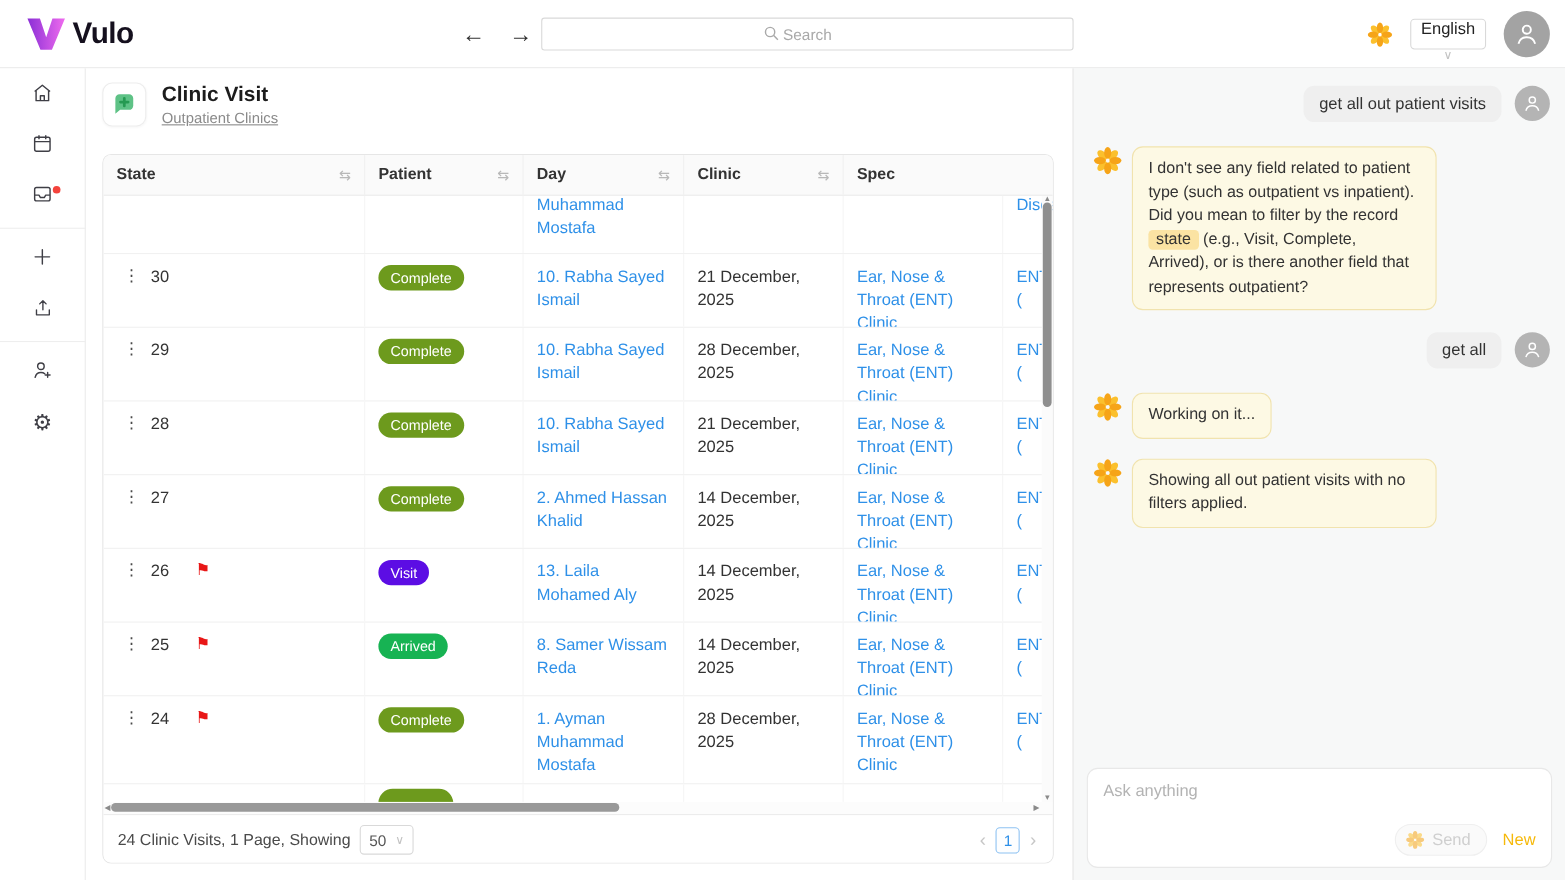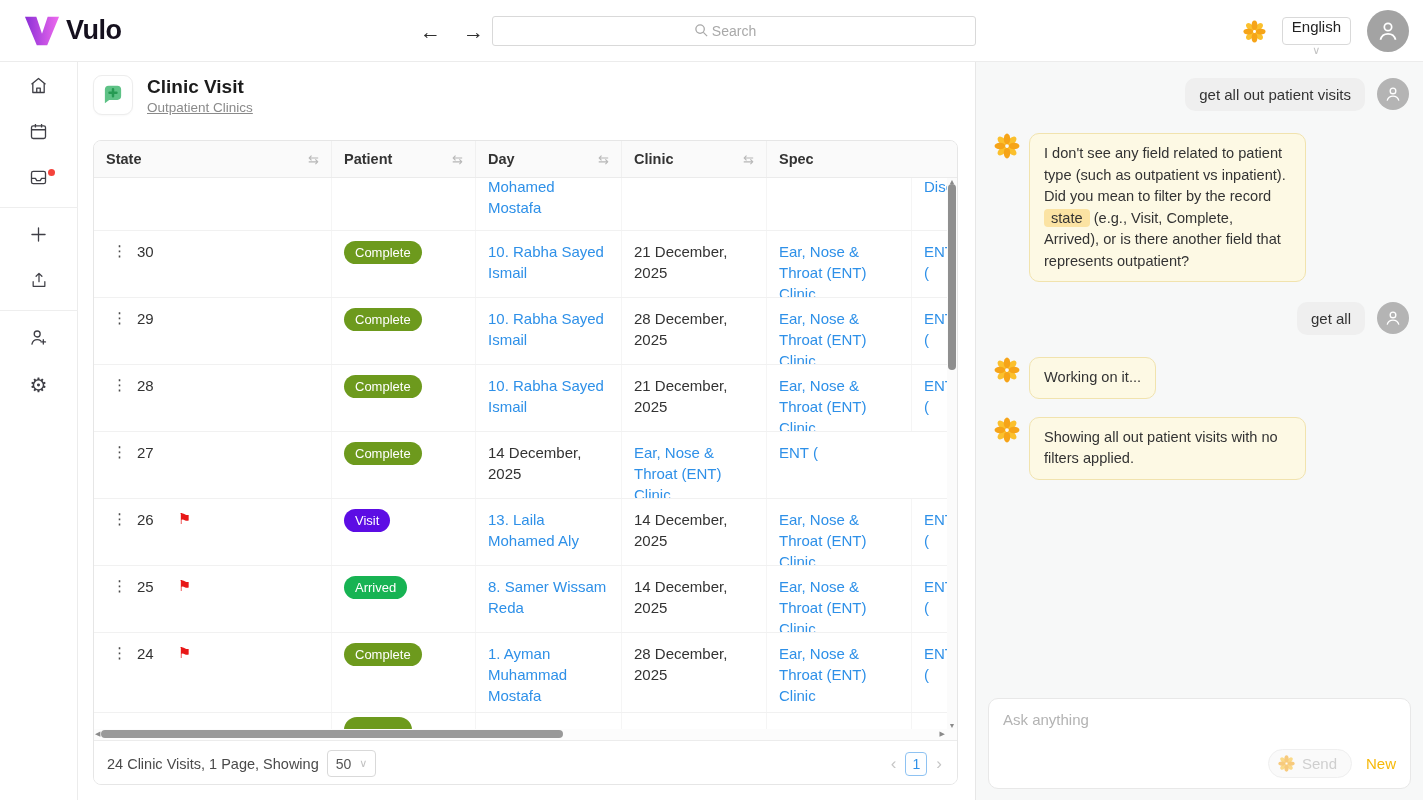--- a/index.html
+++ b/index.html
@@ -276,21 +276,21 @@
       <div class="th">
         <span>Spec</span>
       </div>
     </div>
 
     <div class="tbody">
 
       <div class="trow row-partial-top">
         <div class="td td-sel"></div>
           <div class="td"></div>
-        <div class="td cell-link" style="padding-top:1px;margin-top:-3px;">Mohamed Mostafa</div>
+        <div class="td cell-link" style="padding-top:1px;margin-top:-3px;">Muhammad Mostafa</div>
         <div class="td"></div>
           <div class="td"></div>
         <div class="td cell-link" style="padding-top:1px;margin-top:-3px;">Disea</div>
       </div>
 
       <div class="trow row-h">
         <div class="td td-sel">
           <span class="kebab">⋮</span>
           <span class="row-id">30</span>
 
@@ -328,20 +328,21 @@
         <div class="td cell-link">ENT (</div>
       </div>
 
       <div class="trow row-h">
         <div class="td td-sel">
           <span class="kebab">⋮</span>
           <span class="row-id">27</span>
 
         </div>
         <div class="td"><span class="badge" data-state="complete">Complete</span></div>
+        <div class="td cell-link">2. Ahmed Hassan Khalid</div>
         <div class="td td-day">14 December, 2025</div>
         <div class="td cell-link">Ear, Nose &amp; Throat (ENT) Clinic</div>
         <div class="td cell-link">ENT (</div>
       </div>
 
       <div class="trow row-h">
         <div class="td td-sel">
           <span class="kebab">⋮</span>
           <span class="row-id">26</span>
           <span class="flag" data-show="true">⚑</span>

